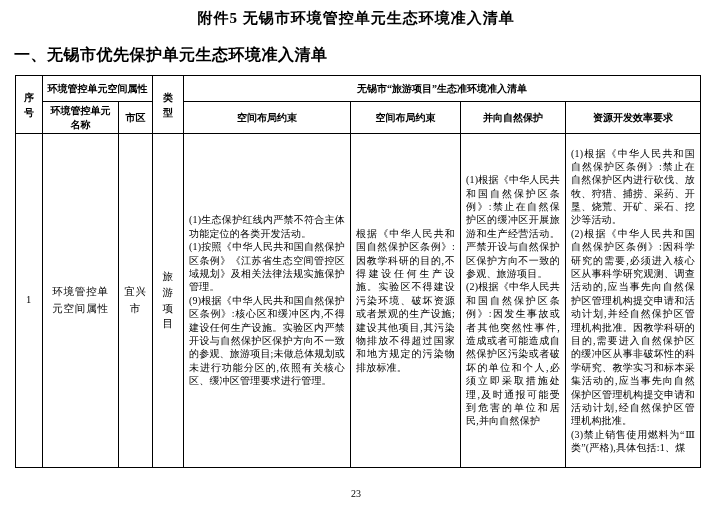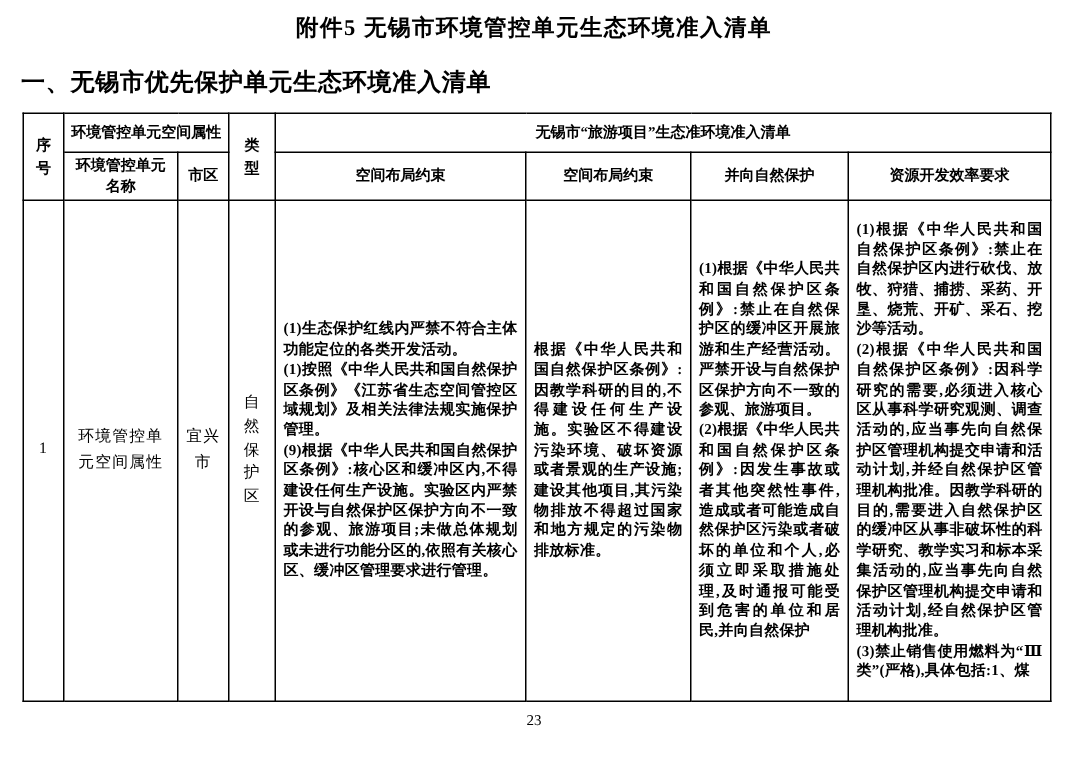--- a/index.html
+++ b/index.html
@@ -54,30 +54,30 @@
     line-height: 1.5;
     text-align: center;
     font-family: Liberation Serif, serif;
   }
   td.center-cell {
     text-align: center;
     font-size: 10.5px;
     line-height: 1.6;
     letter-spacing: 0.08em;
   }
-  td.longtext { padding: 3px 5px; font-weight: bold; }
+  td.longtext { padding: 3px 5px; }
   td.longtext p {
     font-size: 10px;
     line-height: 1.34;
     text-align: justify;
     text-justify: inter-character;
     letter-spacing: 0.02em;
   }
   .page-number {
-    margin-top: 7px;
+    margin-top: 20px;
     text-align: center;
     font-size: 10px;
   }
 </style>
 </head>
 <body>
 
 <div class="doc">
 
   <div class="doc-title">附件5 无锡市环境管控单元生态环境准入清单</div>
@@ -117,21 +117,21 @@
         <th>空间布局约束</th>
         <th>并向自然保护</th>
         <th>资源开发效率要求</th>
       </tr>
       <tr class="drow">
         <td class="center-cell">1</td>
         <td class="center-cell">环境管控单元空间属性</td>
         <td class="center-cell">宜兴市</td>
         <td class="center-cell">
           <div class="vert-wrap">
-              <div class="vert">自然保护区</div>
+              <div class="vert">旅游项目</div>
             </div>
         </td>
         <td class="longtext">
           <p>(1)生态保护红线内严禁不符合主体功能定位的各类开发活动。</p>
           <p>(1)按照《中华人民共和国自然保护区条例》《江苏省生态空间管控区域规划》及相关法律法规实施保护管理。</p>
           <p>(9)根据《中华人民共和国自然保护区条例》:核心区和缓冲区内,不得建设任何生产设施。实验区内严禁开设与自然保护区保护方向不一致的参观、旅游项目;未做总体规划或未进行功能分区的,依照有关核心区、缓冲区管理要求进行管理。</p>
         </td>
         <td class="longtext">
           <p>根据《中华人民共和国自然保护区条例》:因教学科研的目的,不得建设任何生产设施。实验区不得建设污染环境、破坏资源或者景观的生产设施;建设其他项目,其污染物排放不得超过国家和地方规定的污染物排放标准。</p>
         </td>

